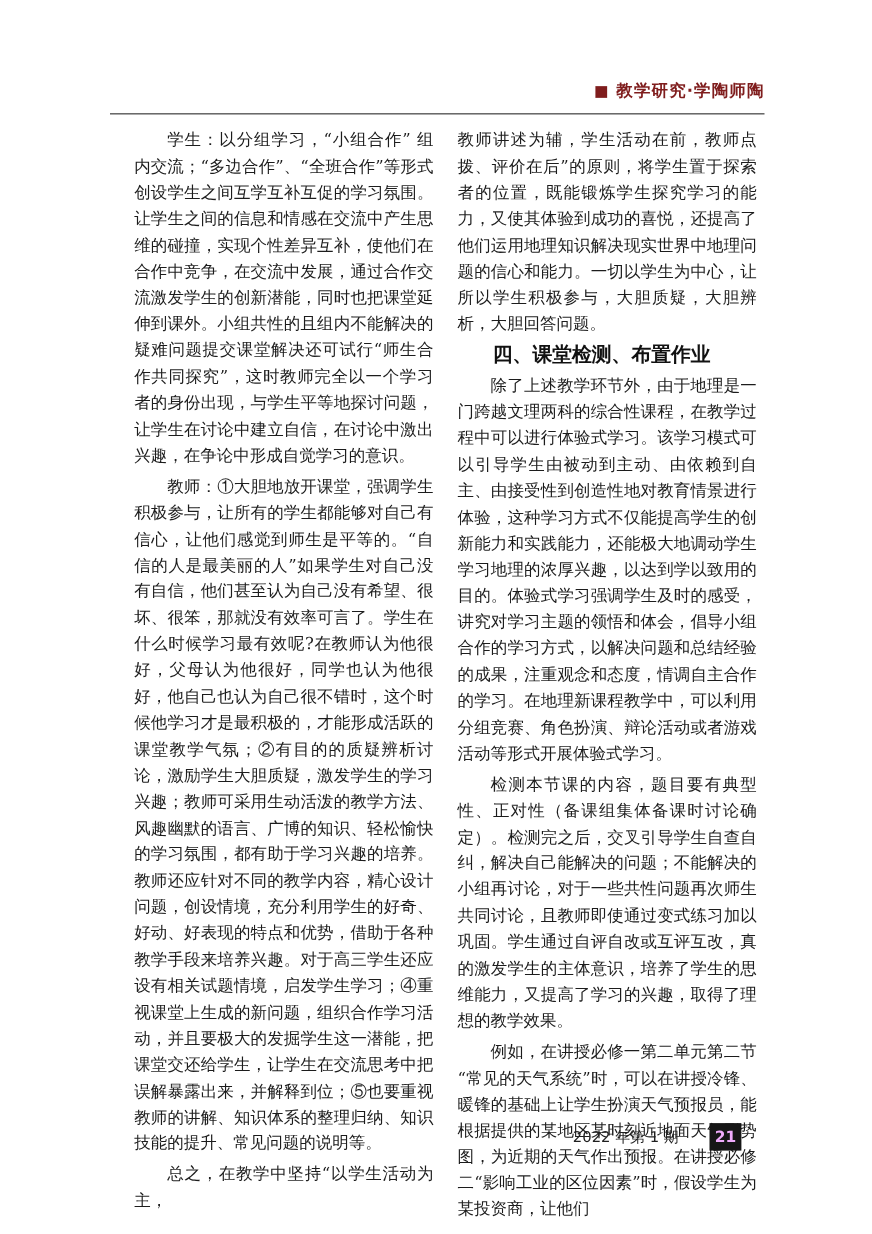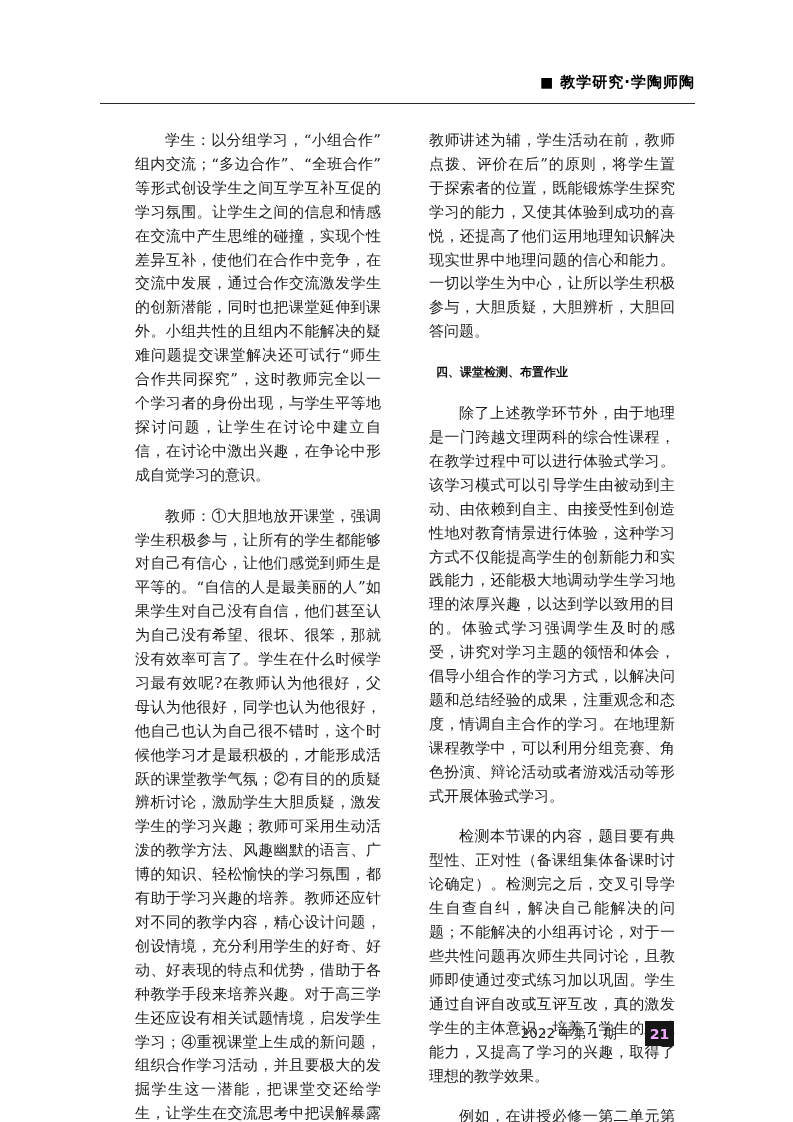--- a/index.html
+++ b/index.html
@@ -17,48 +17,48 @@
     width:595px;
     padding-top:72px;
     text-align:right;
     border-bottom:1.5px solid #2b2b2b;
     padding-bottom:11px;
   }
   .page-header .hdr-line {
     font-family:"DejaVu Sans","Liberation Sans",sans-serif;
     font-weight:bold;
     font-size:15px;
-    color:#000000;
+    color:#7f1d1d;
     letter-spacing:1px;
     white-space:nowrap;
   }
   .hdr-marker { margin-right:6px; font-size:14px; }
   
   .columns {
     position:absolute;
     left:118px; top:112px;
     width:574px;
     display:flex;
     gap:14px;
   }
   .col {
     width:280px;
     font-size:15px;
     line-height:23.9px;
     color:#1c1c1c;
     text-align:justify;
     text-justify:inter-ideograph;
   }
-  .col p { margin:17px; }
+  .col p { margin:4px; }
   .col p.indent { text-indent:2em; }
   .col h3.section-heading {
     margin:0;
     font-family:"DejaVu Sans","Liberation Sans",sans-serif;
     font-weight:bold;
-    font-size:12px;
+    font-size:18px;
     line-height:23.9px;
     text-indent:2em;
     color:#111111;
   }
   
   .page-footer {
     position:absolute;
     top:1021px; right:119px;
     display:flex;
     align-items:center;

